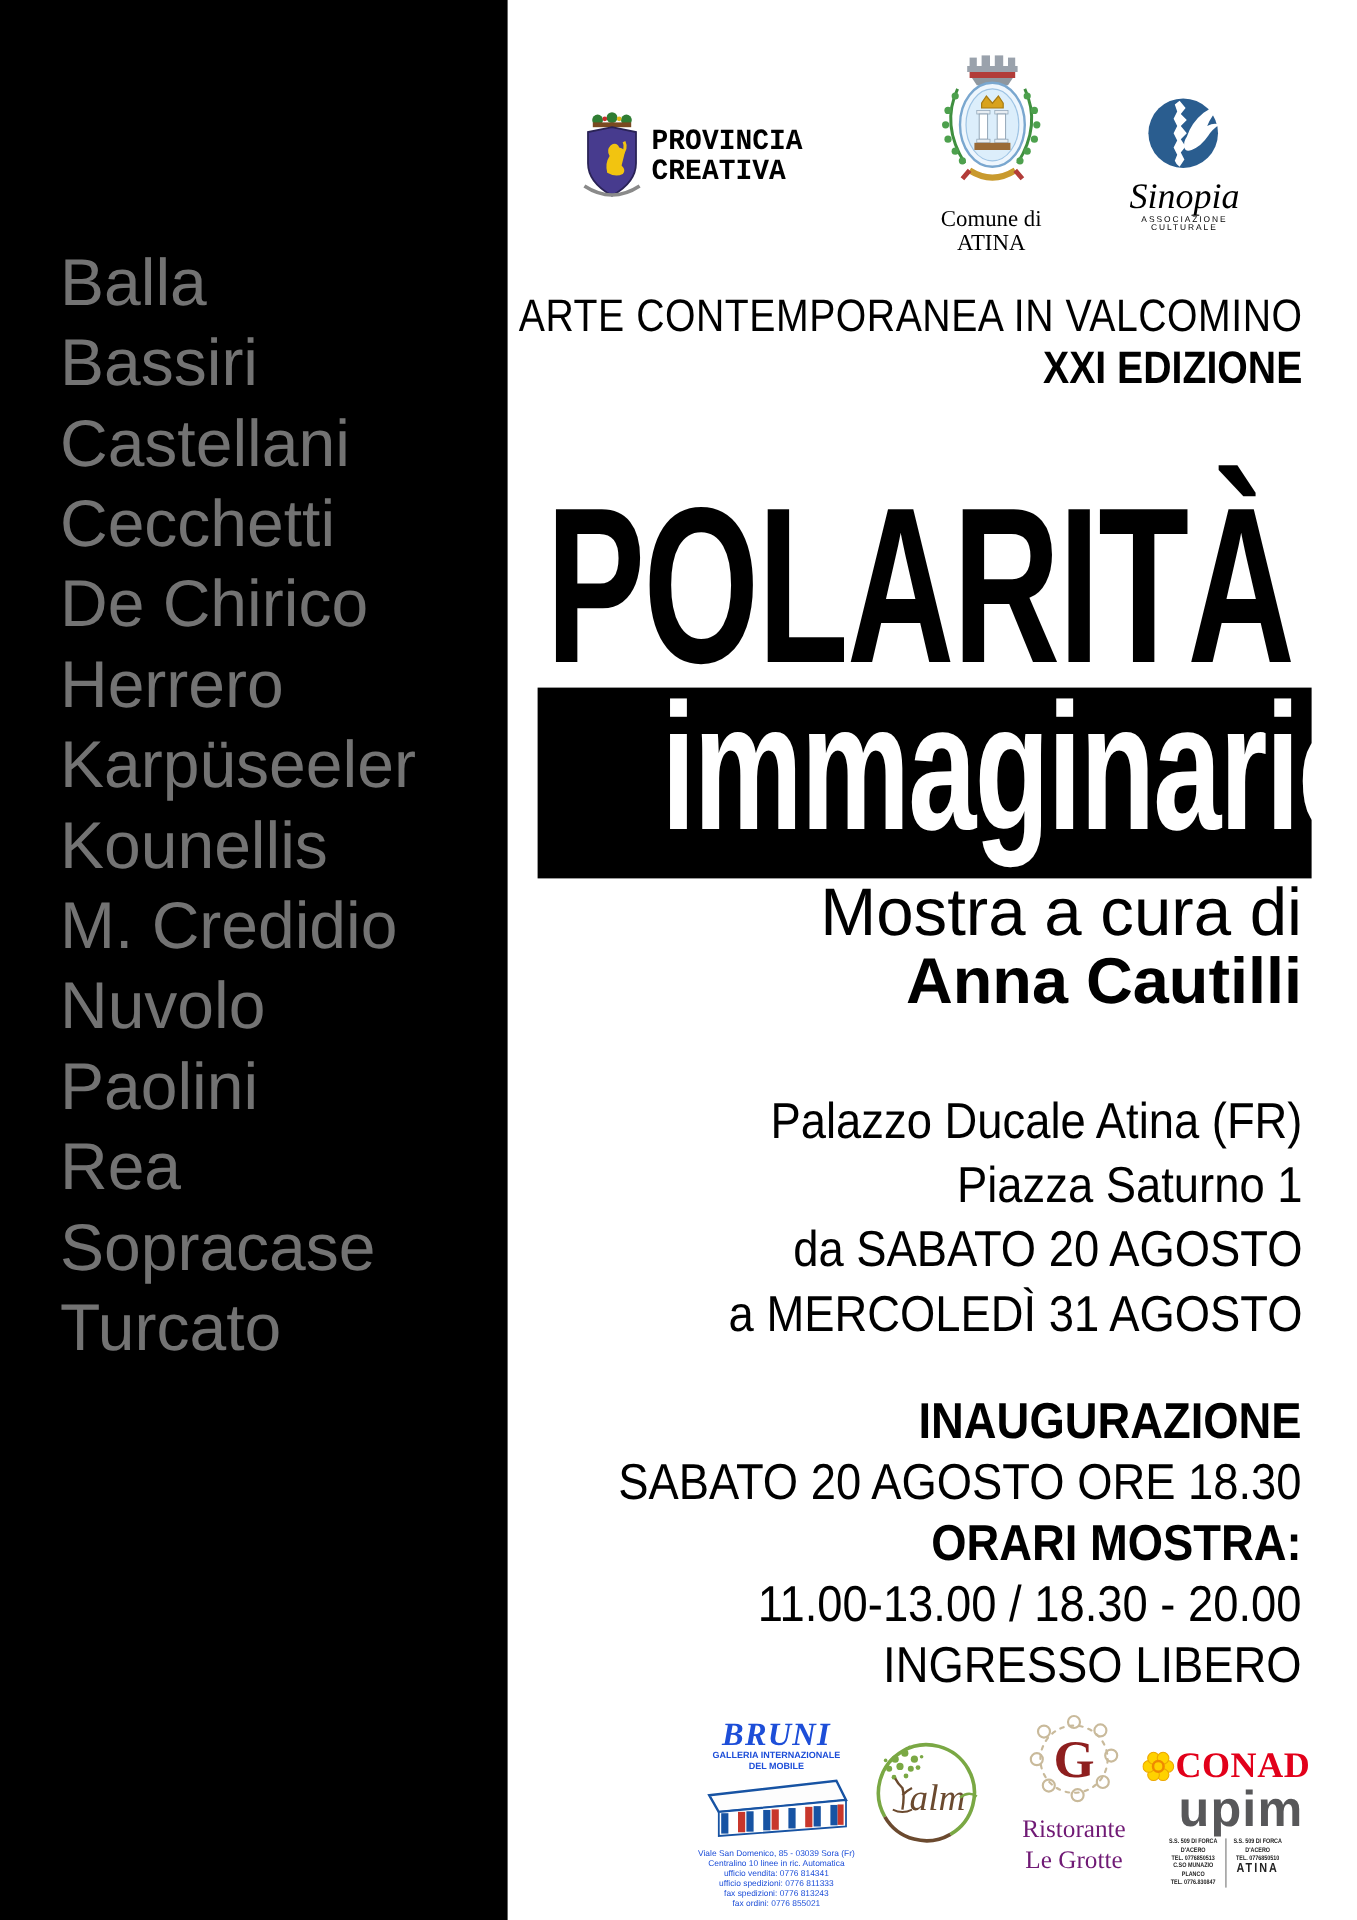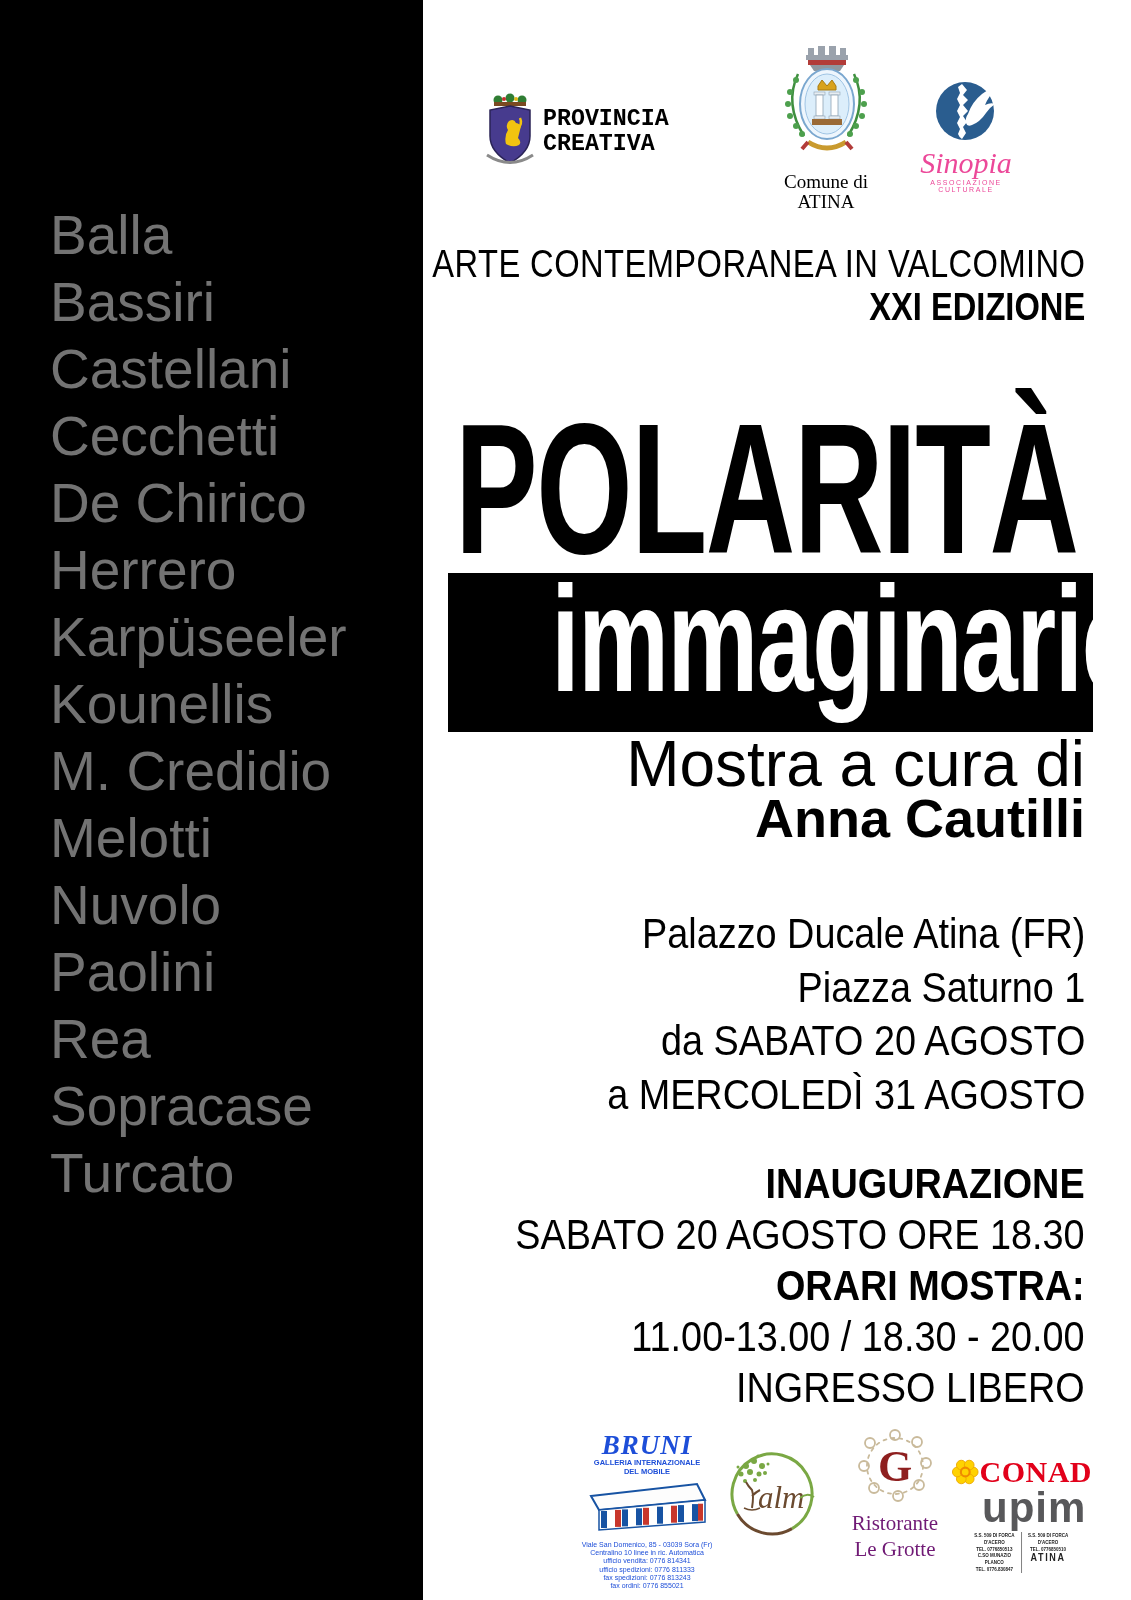--- a/index.html
+++ b/index.html
@@ -9,33 +9,33 @@
   .artists{position:absolute;left:50px;top:202px;margin:0;padding:0;list-style:none;
            color:#737373;font-size:55px;line-height:67px;font-weight:400;white-space:nowrap;}
   .r{position:absolute;right:46px;text-align:right;white-space:nowrap;}
   .series{top:243px;font-size:38px;font-weight:400;transform:scaleX(0.86);transform-origin:right top;letter-spacing:0.5px;}
   .edition{top:286px;font-size:38px;font-weight:700;transform:scaleX(0.86);transform-origin:right top;}
   .title{position:absolute;left:455px;top:397px;font-size:185px;line-height:185px;font-weight:700;
          letter-spacing:-2px;transform:scaleX(0.67);transform-origin:left top;white-space:nowrap;}
   .subbox{position:absolute;left:448px;top:573px;width:645px;height:159px;background:#000;}
   .subbox .sub{font-size:150px;line-height:132px;font-weight:700;color:#fff;text-align:center;
                letter-spacing:-2px;transform:scaleX(0.68);transform-origin:center top;white-space:nowrap;}
-  .curated1{top:727px;font-size:64px;font-weight:400;}
+  .curated1{top:727px;font-size:56px;font-weight:400;}
   .curated2{top:787px;font-size:54px;font-weight:700;}
   .venue{top:907px;font-size:42px;line-height:53.5px;font-weight:400;transform:scaleX(0.9);transform-origin:right top;}
   .opening{top:1158px;font-size:42px;line-height:51px;transform:scaleX(0.9);transform-origin:right top;}
   .b{font-weight:700;}
   .n{font-weight:400;}
   
   .lg-prov{position:absolute;left:484px;top:92px;display:flex;align-items:center;font-family:Liberation Mono, monospace;}
   .lg-prov .txt{margin-left:7px;font-size:24.5px;line-height:25.5px;font-weight:700;
                 transform:scaleX(0.95);transform-origin:left center;}
   .lg-com{position:absolute;left:756px;top:46px;width:140px;text-align:center;}
   .lg-com .cap{font-family:"Liberation Serif",serif;font-size:19px;line-height:20px;margin-top:2px;}
-  .lg-sin{position:absolute;left:906px;top:80px;width:120px;text-align:center;color:#ec4899;}
+  .lg-sin{position:absolute;left:927px;top:80px;width:120px;text-align:center;color:#000000;}
   .lg-sin .nm{font-family:"Liberation Serif",serif;font-style:italic;font-size:30px;line-height:30px;margin-top:2px;}
   .lg-sin .st{font-size:7px;letter-spacing:1.6px;margin-top:1px;}
   
   .sp-bruni{position:absolute;left:578px;top:1432px;width:138px;text-align:center;color:#1d4ed8;}
   .sp-bruni .nm{font-family:"Liberation Serif",serif;font-style:italic;font-weight:700;font-size:27px;line-height:27px;letter-spacing:1px;}
   .sp-bruni .st{font-size:7.5px;line-height:8.5px;font-weight:700;}
   .sp-bruni .addr{font-size:7px;line-height:8.2px;margin-top:3px;}
   .sp-alm{position:absolute;left:722px;top:1444px;}
   .sp-gro{position:absolute;left:842px;top:1426px;width:106px;text-align:center;}
   .sp-gro .nm{font-family:"Liberation Serif",serif;font-size:21px;line-height:26px;color:#701a75;}
@@ -58,21 +58,20 @@
   <ul class="artists">
     <li>Balla</li>
     <li>Bassiri</li>
     <li>Castellani</li>
     <li>Cecchetti</li>
     <li>De Chirico</li>
     <li>Herrero</li>
     <li>Karpüseeler</li>
     <li>Kounellis</li>
     <li>M. Credidio</li>
-    <li>Melotti</li>
     <li>Nuvolo</li>
     <li>Paolini</li>
     <li>Rea</li>
     <li>Sopracase</li>
     <li>Turcato</li>
   </ul>
 
   <div class="lg-prov">
     <svg width="52" height="78" viewBox="0 0 52 78">
       <circle cx="14" cy="8" r="4.5" fill="#2f7d33"></circle>

